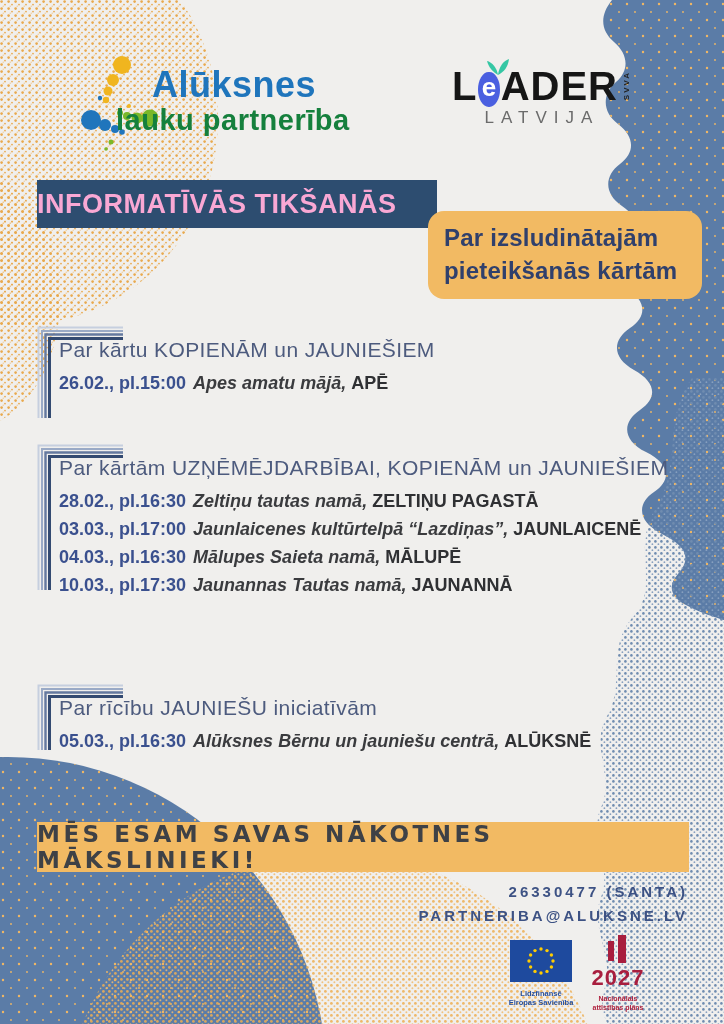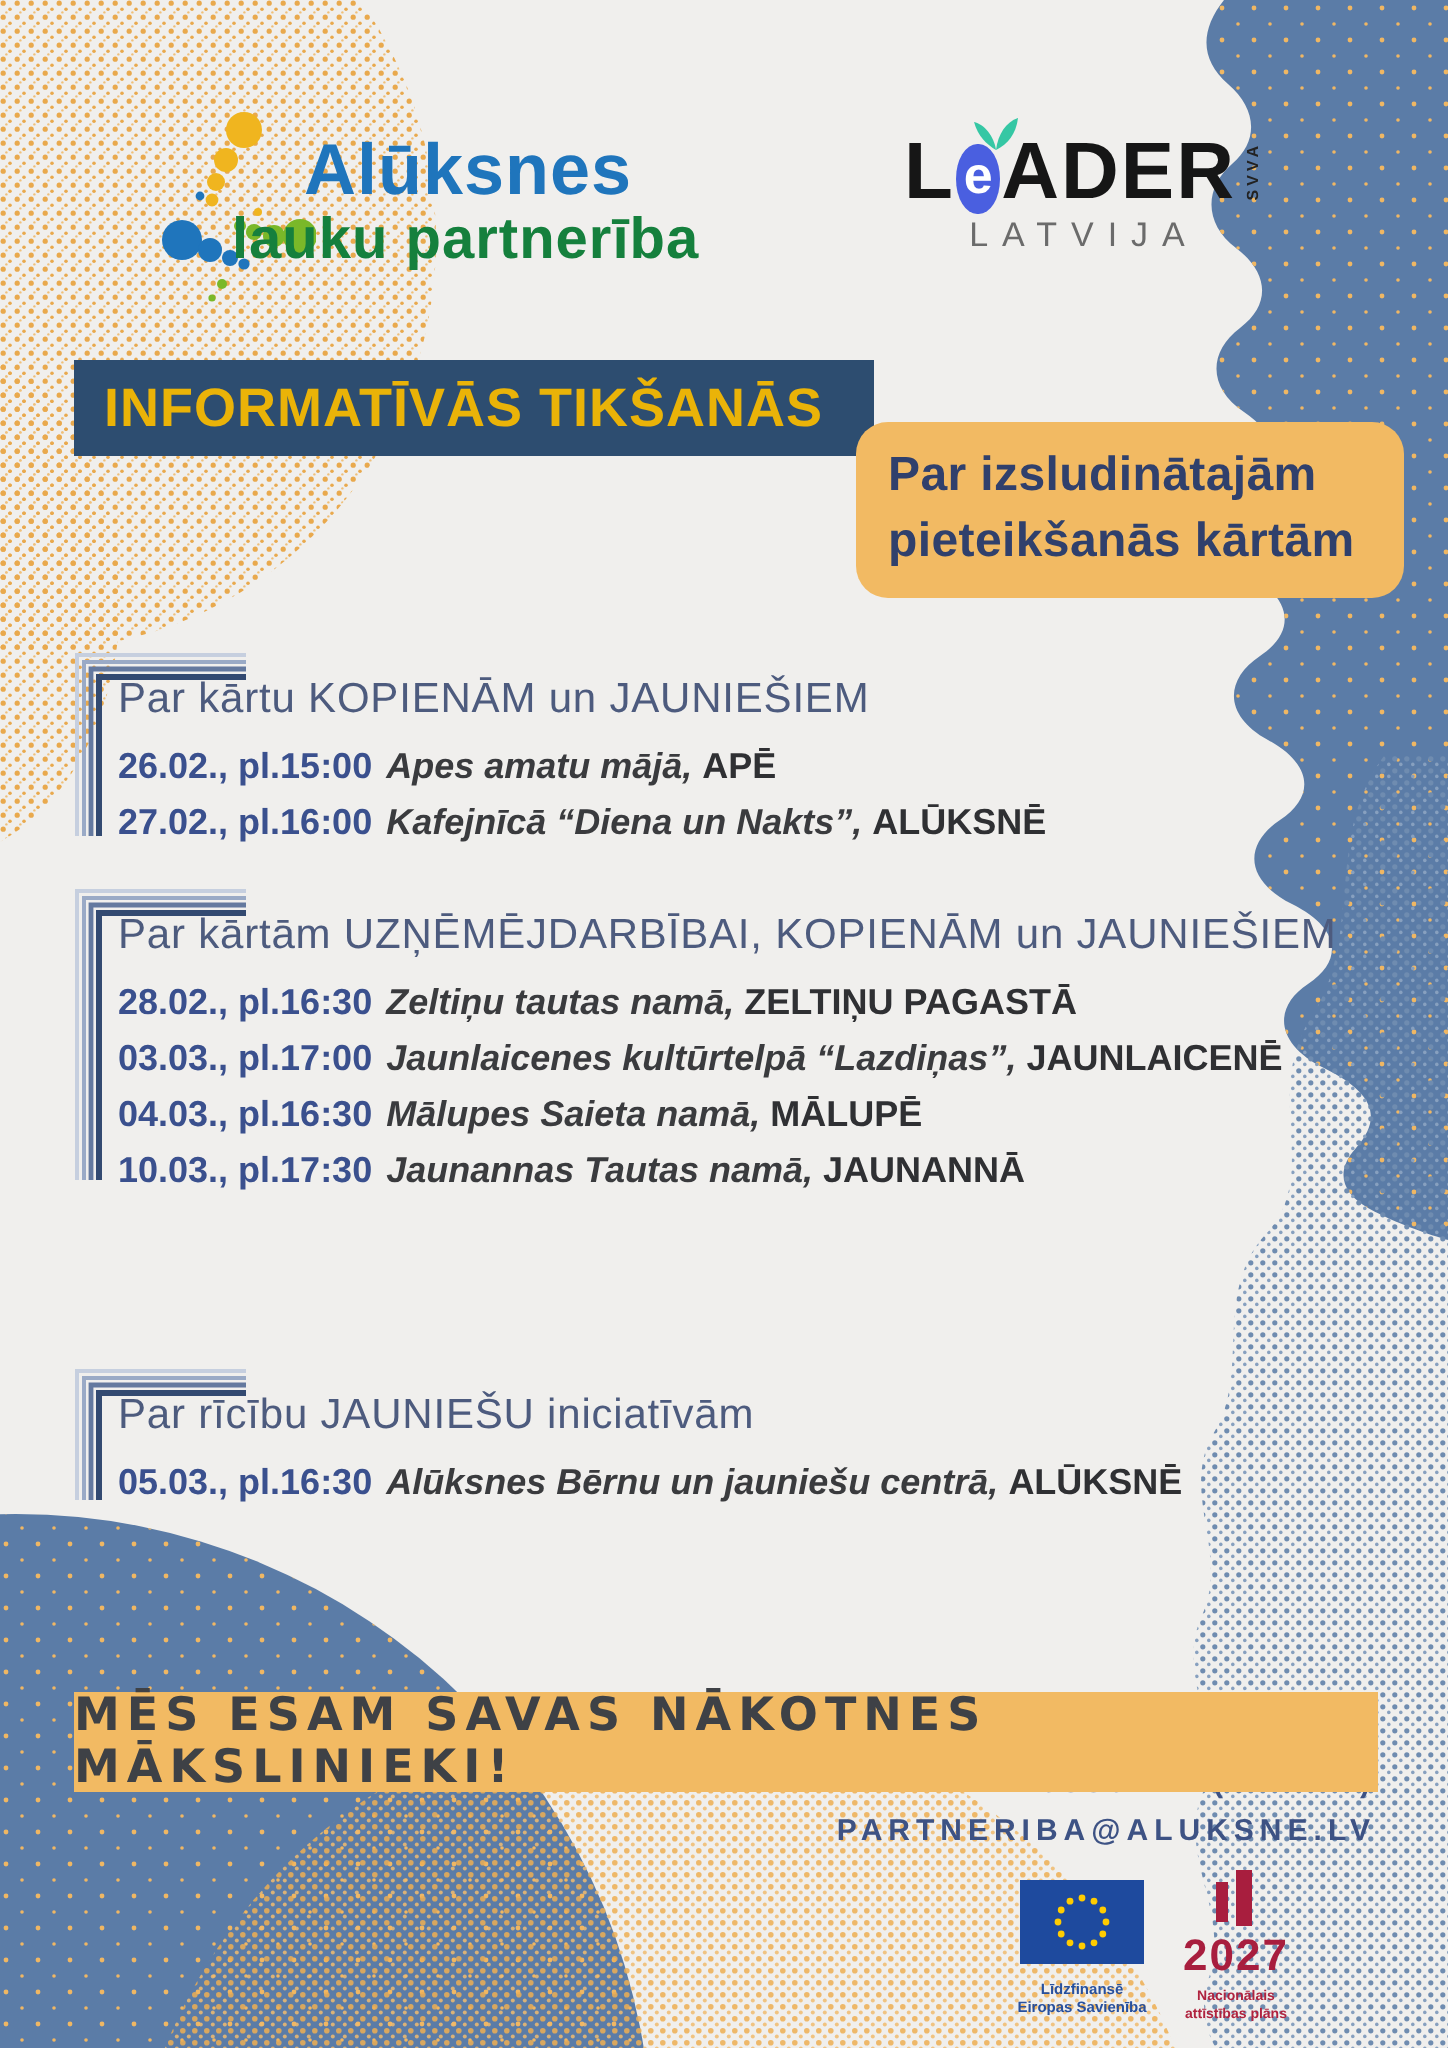--- a/index.html
+++ b/index.html
@@ -22,21 +22,21 @@
   .leader .row{display:flex;align-items:center;justify-content:center;}
   .leader .big{font-size:40px;font-weight:800;color:#161616;letter-spacing:1px;line-height:40px;}
   .leader .ec{position:relative;width:35px;height:35px;border-radius:50%;background:#4a5fe0;margin:0 1px;top:3px;}
   .leader .ec span{position:absolute;left:50%;top:50%;transform:translate(-50%,-54%);color:#fff;font-size:26px;font-weight:800;}
   .leader .leaf{position:absolute;left:8px;top:-14px;width:24px;height:18px;}
   .leader .svva{font-size:8px;font-weight:700;color:#222;letter-spacing:2px;writing-mode:vertical-rl;transform:rotate(180deg);margin-left:4px;line-height:10px;}
   .leader .country{margin-top:2px;font-size:17px;color:#6b6b6b;letter-spacing:7px;font-weight:500;}
 
   
   .banner{left:37px;top:180px;width:400px;height:48px;background:#2d4d70;}
-  .banner span{display:block;padding-left:15px;line-height:48px;color:#eab308;font-size:27px;font-weight:700;letter-spacing:.5px;}
+  .banner span{display:block;line-height:48px;color:#f9a8d4;font-size:27px;font-weight:700;letter-spacing:.5px;}
 
   
   .obox{left:428px;top:211px;width:274px;background:#f2ba63;border-radius:16px;padding:10px 16px 12px 16px;box-sizing:border-box;z-index:2;}
   .obox div{color:#30406c;font-size:24px;font-weight:700;line-height:33px;letter-spacing:.2px;}
 
   
   .section{left:37px;}
   .sec-inner{position:absolute;left:22px;top:12px;right:0;}
   .sec-h{font-size:21px;font-weight:500;color:#4d5b7e;letter-spacing:.4px;white-space:nowrap;}
   .events{margin-top:7px;}
@@ -48,21 +48,21 @@
   .s1{top:326px;width:660px;height:92px;}
   .s2{top:444px;width:680px;height:146px;}
   .s3{top:684px;width:620px;height:66px;}
 
   
   .note{left:37px;top:590px;width:680px;}
   .note .nt{font-size:16.5px;font-weight:700;color:#5679ae;letter-spacing:.3px;margin-bottom:6px;}
   .note .nl{font-size:16.5px;font-weight:500;color:#5679ae;line-height:25px;white-space:nowrap;}
 
   
-  .slogan{left:37px;top:846px;width:652px;height:50px;background:#f2ba63;display:flex;align-items:center;justify-content:center;z-index:2;}
+  .slogan{left:37px;top:822px;width:652px;height:50px;background:#f2ba63;display:flex;align-items:center;justify-content:center;z-index:2;}
   .slogan span{font-family:"DejaVu Sans",sans-serif;font-size:23px;font-weight:700;color:#3e4146;letter-spacing:3.5px;}
 
   
   .contact{left:288px;top:880px;width:400px;text-align:right;}
   .contact div{font-size:15px;font-weight:700;color:#3d5284;letter-spacing:3px;line-height:24px;}
 
   
   .eu{left:506px;top:940px;width:70px;text-align:center;}
   .eu .cap{margin-top:3px;font-size:7.5px;font-weight:700;color:#27509e;line-height:9px;}
   .nap{left:578px;top:933px;width:80px;text-align:center;}
@@ -187,23 +187,20 @@
       <polyline points="86,5 5,5 5,92" fill="none" stroke="#9aaac6" stroke-width="2"></polyline>
       <polyline points="86,8.5 8.5,8.5 8.5,92" fill="none" stroke="#64799f" stroke-width="2.4"></polyline>
       <polyline points="86,12.5 12.5,12.5 12.5,92" fill="none" stroke="#334a71" stroke-width="3"></polyline>
     </svg>
     <div class="sec-inner">
       <div class="sec-h">Par kārtu KOPIENĀM un JAUNIEŠIEM</div>
       <div class="events">
         <div class="event">
           <span class="dt">26.02., pl.15:00</span><span class="loc">Apes amatu mājā,</span><span class="plc">APĒ</span>
         </div>
-        <div class="event">
-          <span class="dt">27.02., pl.16:00</span><span class="loc">Kafejnīcā “Diena un Nakts”,</span><span class="plc">ALŪKSNĒ</span>
-        </div>
       </div>
     </div>
   </div>
 
   <div class="layer section s2">
     <svg width="86" height="146">
       <polyline points="86,1.5 1.5,1.5 1.5,146" fill="none" stroke="#c6cfdf" stroke-width="2"></polyline>
       <polyline points="86,5 5,5 5,146" fill="none" stroke="#9aaac6" stroke-width="2"></polyline>
       <polyline points="86,8.5 8.5,8.5 8.5,146" fill="none" stroke="#64799f" stroke-width="2.4"></polyline>
       <polyline points="86,12.5 12.5,12.5 12.5,146" fill="none" stroke="#334a71" stroke-width="3"></polyline>

